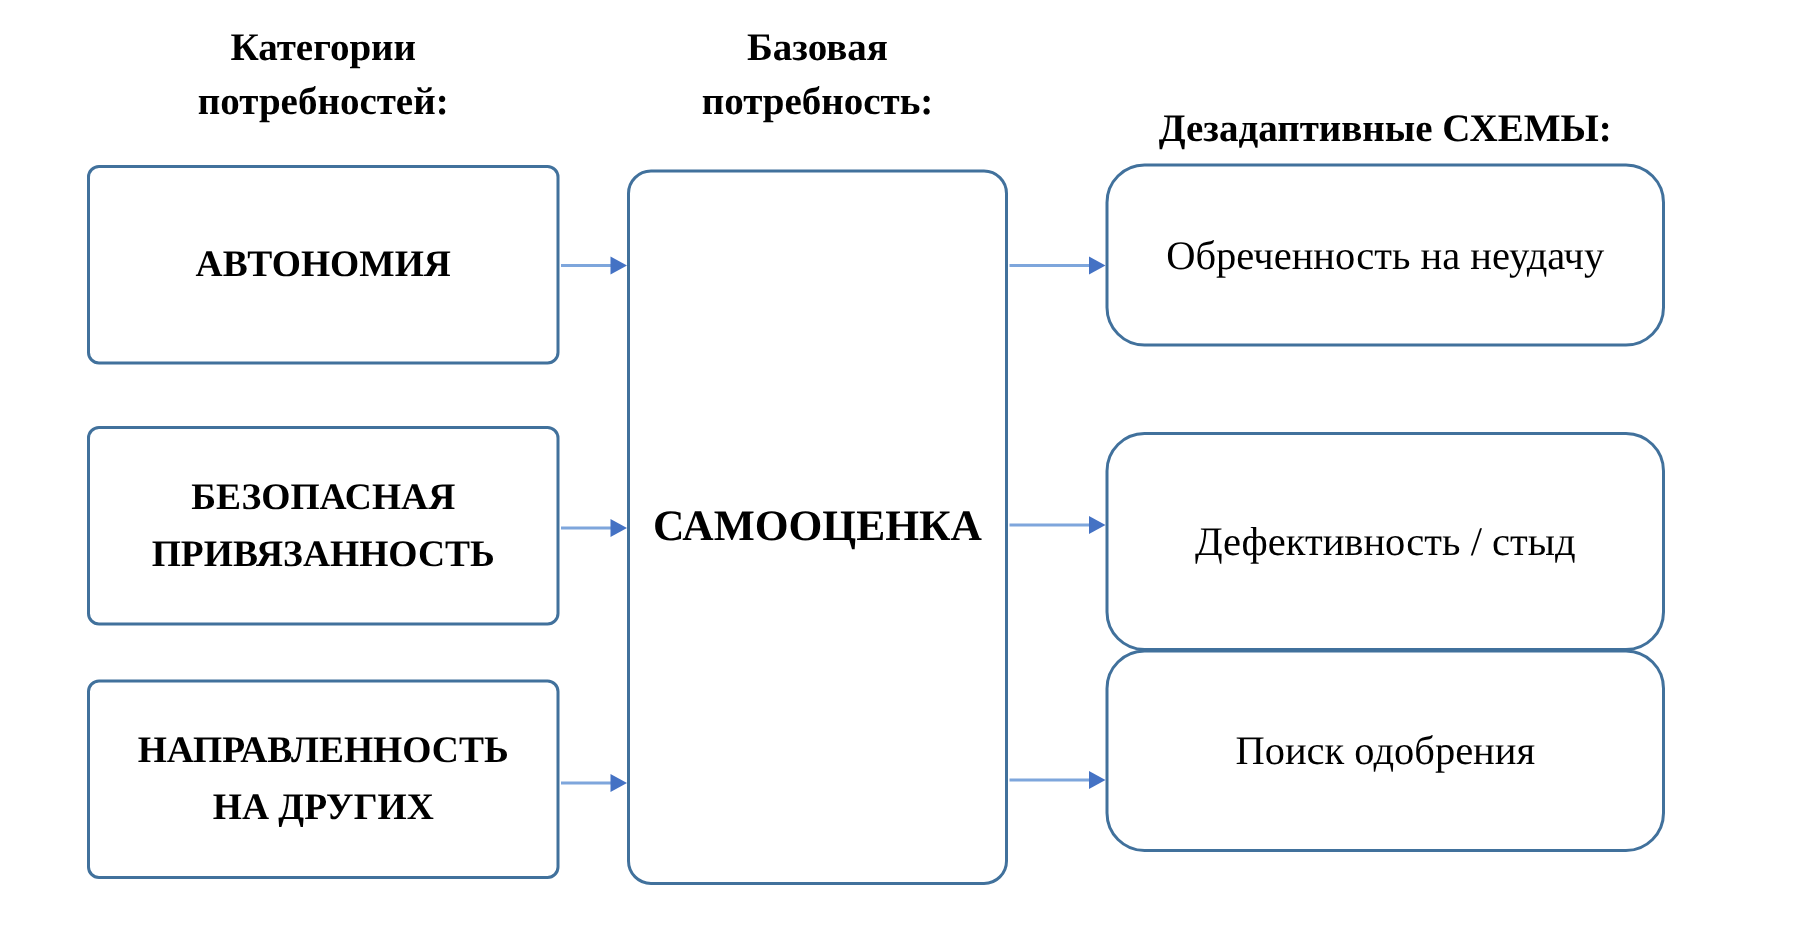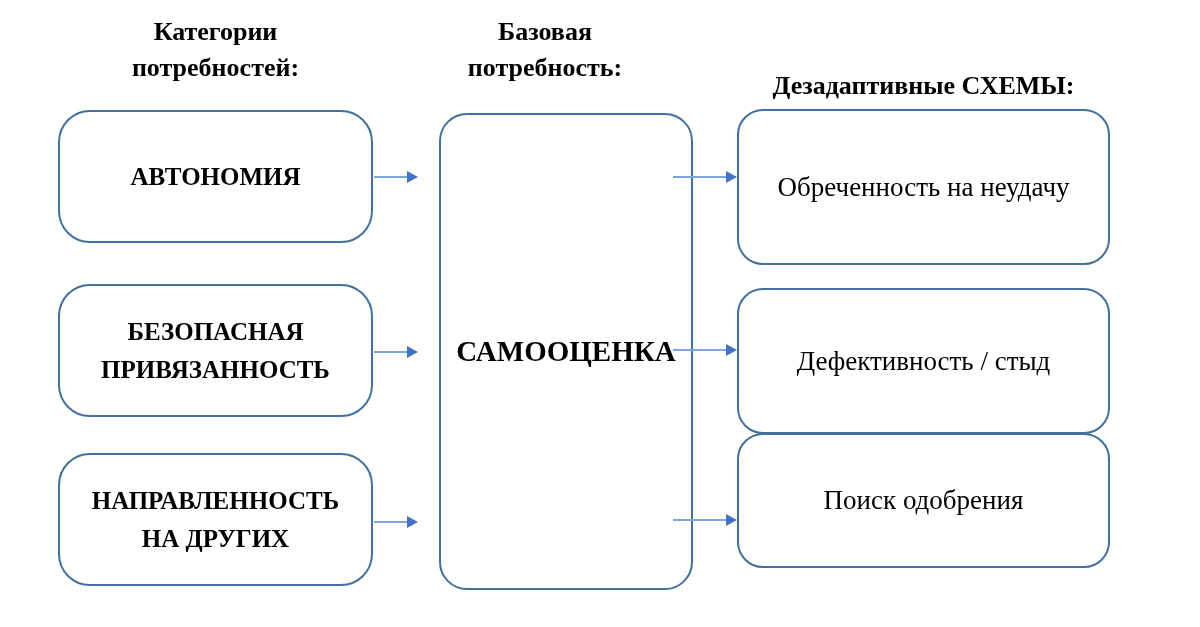--- a/index.html
+++ b/index.html
@@ -35,49 +35,48 @@
     background: #ffffff;
     display: flex;
     align-items: center;
     justify-content: center;
     text-align: center;
   }
   .left-box {
     left: 58px;
     width: 315px;
     height: 133px;
-    border-radius: 32px;
+    border-radius: 8px;
     font-weight: bold;
     font-size: 25px;
     line-height: 38px;
     padding: 0 16px;
   }
   .lb1 { top: 110px; }
   .lb2 { top: 284px; }
   .lb3 { top: 453px; }
 
   .center-box {
     left: 418px;
     top: 113px;
     width: 254px;
     height: 477px;
-    border-radius: 28px;
+    border-radius: 16px;
     font-weight: bold;
     font-size: 29px;
-    margin-left: 21px;
   }
 
   .right-box {
     left: 737px;
     width: 373px;
     border-radius: 26px;
     font-size: 27px;
     padding: 0 14px;
   }
-  .rb1 { top: 109px; height: 156px; }
+  .rb1 { top: 109px; height: 122px; }
   .rb2 { top: 288px; height: 146px; }
   .rb3 { top: 433px; height: 135px; }
 
   .arrow {
     position: absolute;
     height: 12px;
   }
   .arrow::before {
     content: "";
     position: absolute;

